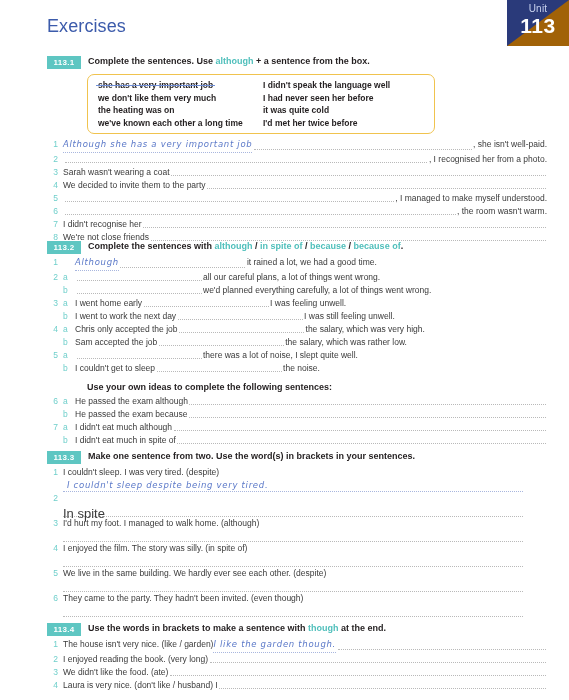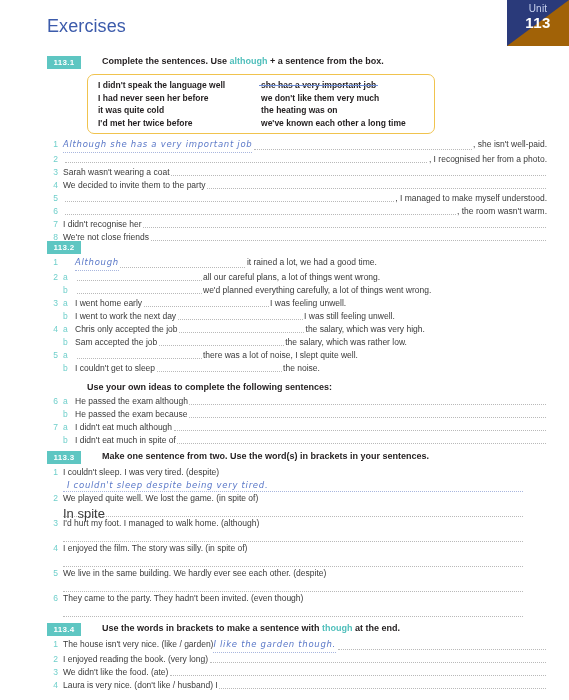--- a/index.html
+++ b/index.html
@@ -18,32 +18,32 @@
   .unit-badge::before{
     content:"";position:absolute;top:0;left:0;width:0;height:0;
     border-left:62px solid #2a3a7a;border-bottom:46px solid transparent;
   }
   .unit-badge .u-label{
     position:absolute;top:3px;left:0;right:0;text-align:center;
     font-size:10px;color:#c8d2ee;letter-spacing:.2px;z-index:2;
   }
   .unit-badge .u-num{
     position:absolute;top:14px;left:0;right:0;text-align:center;
-    font-size:15px;font-weight:bold;color:#ffffff;z-index:2;letter-spacing:.5px;
+    font-size:21px;font-weight:bold;color:#ffffff;z-index:2;letter-spacing:.5px;
   }
 
   
   .title{
     position:absolute;left:47px;top:16px;
     font-size:18px;font-weight:normal;color:#3c5bab;letter-spacing:.1px;
   }
 
   
   .ex{position:absolute;left:47px;width:500px;}
-  .ex-head{display:flex;align-items:flex-start;gap:21px;}
+  .ex-head{display:flex;align-items:flex-start;gap:7px;}
   .tag{
     display:inline-block;background:#5ec6c2;color:#fff;
     font-size:8px;font-weight:bold;padding:2px 4px 2px 4px;
     letter-spacing:.3px;line-height:9px;min-width:26px;text-align:center;
     flex:0 0 auto;margin-top:1px;
   }
   .instr{font-size:9px;font-weight:bold;color:#231f20;line-height:12px;}
   .teal{color:#4fbfbb;}
 
   
@@ -105,32 +105,32 @@
   </div>
 
   <div class="title">Exercises</div>
 
   <div class="ex" id="ex1" style="top:55px;">
     <div class="ex-head">
       <span class="tag">113.1</span>
       <span class="instr" id="instr1"><span>Complete the sentences.  Use </span><span class="teal">although</span><span> + a sentence from the box.</span></span>
     </div>
     <div class="wordbox">
+      <div class="col col2" id="box-col2">
+          <div><span class="struck">she has a very important job</span></div>
+          <div>we don't like them very much</div>
+          <div>the heating was on</div>
+          <div>we've known each other a long time</div>
+        </div>
       <div class="col col1" id="box-col1">
           <div>I didn't speak the language well</div>
           <div>I had never seen her before</div>
           <div>it was quite cold</div>
           <div>I'd met her twice before</div>
         </div>
-      <div class="col col2" id="box-col2">
-          <div><span class="struck">she has a very important job</span></div>
-          <div>we don't like them very much</div>
-          <div>the heating was on</div>
-          <div>we've known each other a long time</div>
-        </div>
     </div>
     <div class="qlist" id="q1list">
         <div class="q">
           <span class="num">1</span>
           <span class="hand hand-ul">Although she has a very important job</span>
           <span class="dots"></span>
           <span class="tail">, she isn't well-paid.</span>
         </div>
         <div class="q">
           <span class="num">2</span>
@@ -166,20 +166,21 @@
           <span class="num">8</span>
           <span class="txt">We're not close friends</span>
           <span class="dots"></span>
         </div>
       </div>
   </div>
 
   <div class="ex" id="ex2" style="top:240px;">
     <div class="ex-head">
       <span class="tag">113.2</span>
+      <span class="instr" id="instr2"><span>Complete the sentences with </span><span class="teal">although</span><span> / </span><span class="teal">in spite of</span><span> / </span><span class="teal">because</span><span> / </span><span class="teal">because of</span><span>.</span></span>
     </div>
     <div class="qlist" id="q2list">
         <div class="q">
           <span class="num">1</span>
           <span class="sub"></span>
           <span class="hand hand-ul">Although</span>
           <span class="dots answer-blank" style="flex: 0 0 125px;"></span>
           <span class="tail">it rained a lot, we had a good time.</span>
         </div>
         <div class="q">
@@ -273,21 +274,20 @@
     <div class="qlist" id="q3list">
         <div class="q2">
           <span class="num">1</span>
           <span class="txt">I couldn't sleep.  I was very tired.  (despite)</span>
         </div>
         <div class="answerline-hand">
           <span class="hand">I couldn't sleep despite being very tired.</span>
         </div>
         <div class="q2">
           <span class="num">2</span>
-          <span class="txt">We played quite well.  We lost the game.  (in spite of)</span>
         </div>
         <div class="answerline"><span style="font-size: 13px; color: rgb(58, 58, 58); position: relative; top: -1px; padding-right: 3px;">In spite</span></div>
         <div class="q2">
           <span class="num">3</span>
           <span class="txt">I'd hurt my foot.  I managed to walk home.  (although)</span>
         </div>
         <div class="answerline"></div>
         <div class="q2">
           <span class="num">4</span>
           <span class="txt">I enjoyed the film.  The story was silly.  (in spite of)</span>

